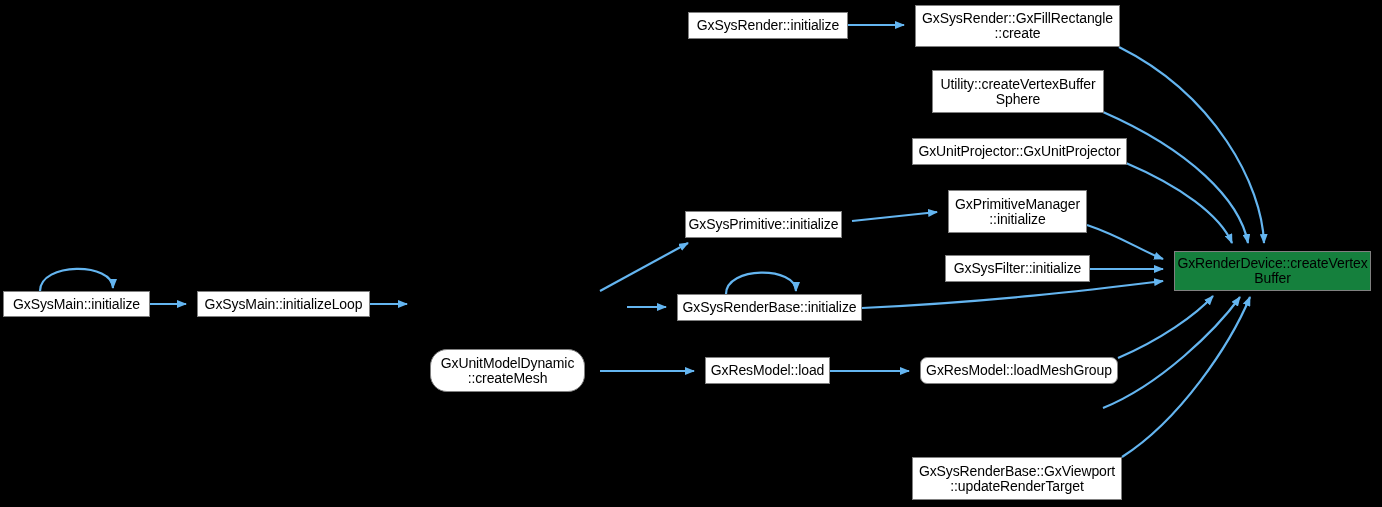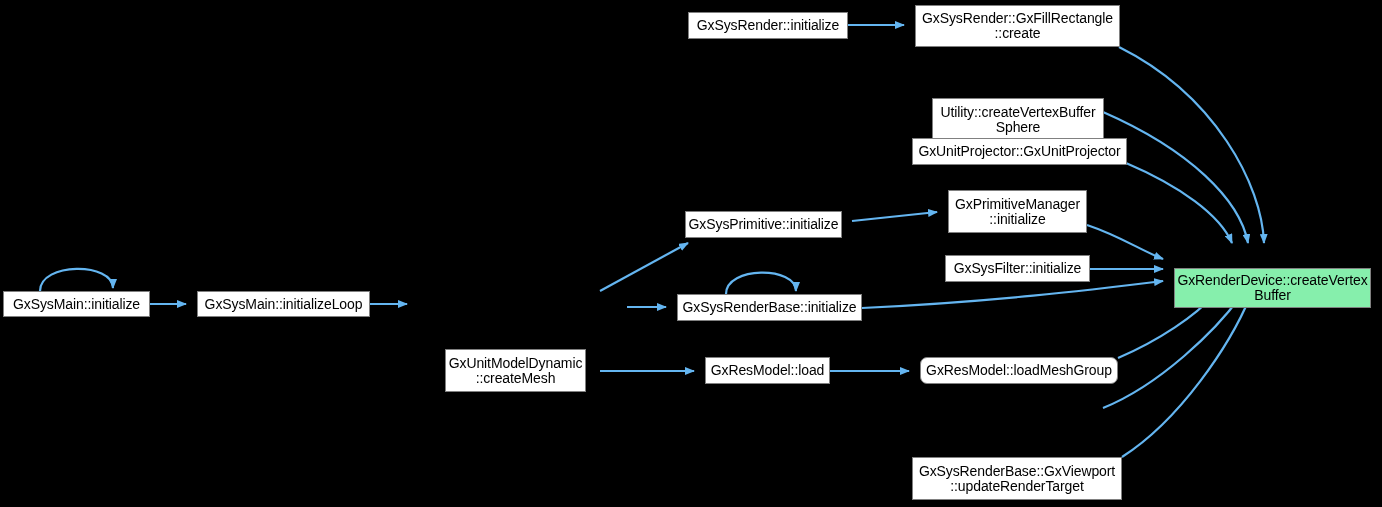--- a/index.html
+++ b/index.html
@@ -33,22 +33,21 @@
     line-height: 15px;
     display: flex;
     align-items: center;
     justify-content: center;
     text-align: center;
     white-space: pre-line;
     letter-spacing: -0.1px;
     z-index: 5;
   }
   .node.highlight {
-    background: #86efac;
-    margin-top: 17px;
+    background: #15803d;
   }
   .node-label {
     display: block;
     padding: 0 4px;
   }
 </style>
 </head>
 <body>
 
 <div id="graph">
@@ -105,27 +104,27 @@
     </g>
   </svg>
 
 <div class="node" style="left: 3px; top: 291px; width: 147px; height: 26px;"><span class="node-label">GxSysMain::initialize</span></div>
     <div class="node" style="left: 197px; top: 291px; width: 173px; height: 26px;"><span class="node-label">GxSysMain::initializeLoop</span></div>
     <div class="node" style="left: 685px; top: 211px; width: 157px; height: 27px;"><span class="node-label">GxSysPrimitive::initialize</span></div>
     <div class="node" style="left: 677px; top: 294px; width: 185px; height: 27px;"><span class="node-label">GxSysRenderBase::initialize</span></div>
     <div class="node" style="left: 688px; top: 12px; width: 160px; height: 27px;"><span class="node-label">GxSysRender::initialize</span></div>
     <div class="node" style="left: 915px; top: 5px; width: 205px; height: 42px;"><span class="node-label">GxSysRender::GxFillRectangle
 ::create</span></div>
-    <div class="node" style="left: 932px; top: 70px; width: 172px; height: 43px; margin-top: 28px;"><span class="node-label">Utility::createVertexBuffer
+    <div class="node" style="left: 932px; top: 70px; width: 172px; height: 43px;"><span class="node-label">Utility::createVertexBuffer
 Sphere</span></div>
     <div class="node" style="left: 912px; top: 138px; width: 215px; height: 27px;"><span class="node-label">GxUnitProjector::GxUnitProjector</span></div>
     <div class="node" style="left: 948px; top: 190px; width: 139px; height: 43px;"><span class="node-label">GxPrimitiveManager
 ::initialize</span></div>
     <div class="node" style="left: 945px; top: 255px; width: 145px; height: 27px;"><span class="node-label">GxSysFilter::initialize</span></div>
     <div class="node highlight" style="left: 1174px; top: 251px; width: 197px; height: 40px;"><span class="node-label">GxRenderDevice::createVertex
 Buffer</span></div>
-    <div class="node" style="left: 445px; top: 349px; width: 141px; height: 43px;"><span class="node-label">GxUnitModelDynamic
+    <div class="node" style="left: 430px; top: 349px; width: 155px; height: 43px; border-radius: 17px;"><span class="node-label">GxUnitModelDynamic
 ::createMesh</span></div>
     <div class="node" style="left: 705px; top: 357px; width: 125px; height: 27px;"><span class="node-label">GxResModel::load</span></div>
     <div class="node" style="left: 920px; top: 357px; width: 198px; height: 27px; border-radius: 7px;"><span class="node-label">GxResModel::loadMeshGroup</span></div>
     <div class="node" style="left: 912px; top: 457px; width: 210px; height: 43px;"><span class="node-label">GxSysRenderBase::GxViewport
 ::updateRenderTarget</span></div>
   </div>
 
 </body></html>

